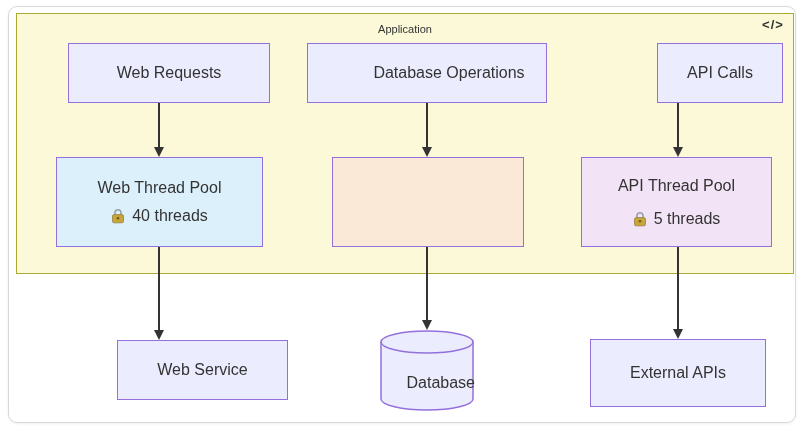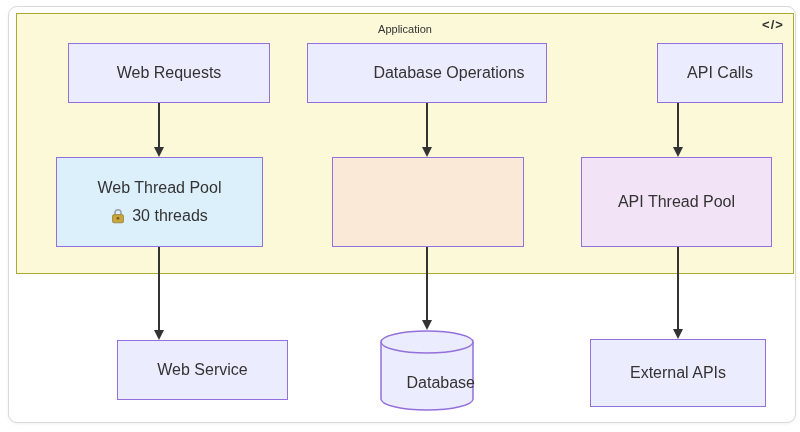--- a/index.html
+++ b/index.html
@@ -87,29 +87,37 @@
   </div>
 
   <div class="node pool pool-web" style="left:56px; top:157px; width:207px; height:90px;">
     <div>Web Thread Pool</div>
     <div class="pool-sub">
       <svg class="lock-icon" width="14" height="16" viewBox="0 0 14 16">
         <path d="M4 7.2 V4.8 a3 3 0 0 1 6 0 V7.2" fill="none" stroke="#9aa0a6" stroke-width="1.6"></path>
         <rect x="1.5" y="6.6" width="11" height="8.2" rx="1.6" fill="#c8a63c" stroke="#97803a" stroke-width="0.8"></rect>
         <circle cx="7" cy="10.3" r="1.3" fill="#6e5a1e"></circle>
       </svg>
-      <span>30 threads</span>
+      <span>40 threads</span>
     </div>
   </div>
 
   <div class="node pool pool-db" style="left:332px; top:157px; width:192px; height:90px;">
   </div>
 
   <div class="node pool pool-api" style="left:581px; top:157px; width:191px; height:90px;">
     <div>API Thread Pool</div>
+    <div class="pool-sub">
+      <svg class="lock-icon" width="14" height="16" viewBox="0 0 14 16">
+        <path d="M4 7.2 V4.8 a3 3 0 0 1 6 0 V7.2" fill="none" stroke="#9aa0a6" stroke-width="1.6"></path>
+        <rect x="1.5" y="6.6" width="11" height="8.2" rx="1.6" fill="#c8a63c" stroke="#97803a" stroke-width="0.8"></rect>
+        <circle cx="7" cy="10.3" r="1.3" fill="#6e5a1e"></circle>
+      </svg>
+      <span>5 threads</span>
+    </div>
   </div>
 
   <div class="node" style="left:74px; top:340px; width:171px; height:60px;margin-left:43px;">
     <span>Web Service</span>
   </div>
 
   <div class="cyl" style="left:379px; top:330px; width:96px; height:82px;">
     <svg width="96" height="82" viewBox="0 0 96 82">
       <path d="M2 12 L2 69 A46 11 0 0 0 94 69 L94 12" fill="#ececff" stroke="#9370db" stroke-width="1.5"></path>
       <ellipse cx="48" cy="12" rx="46" ry="11" fill="#ececff" stroke="#9370db" stroke-width="1.5"></ellipse>

